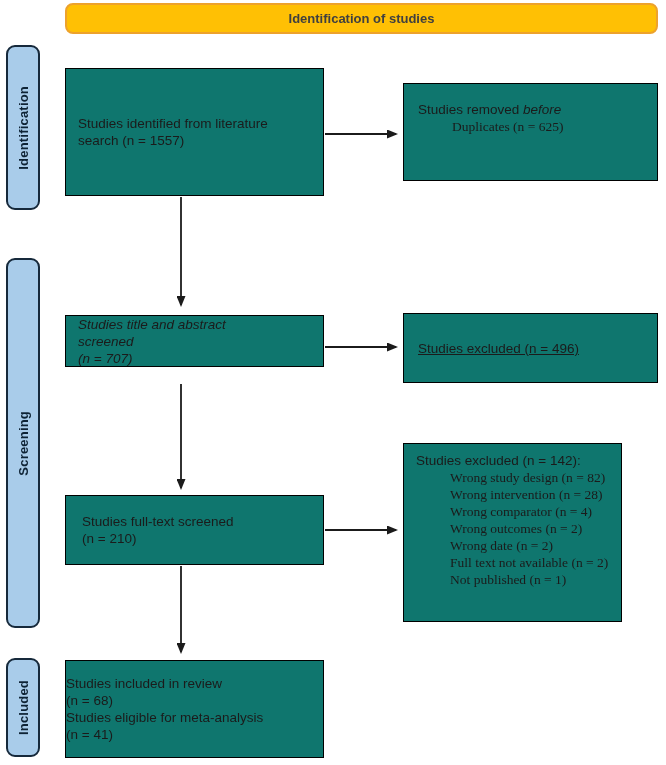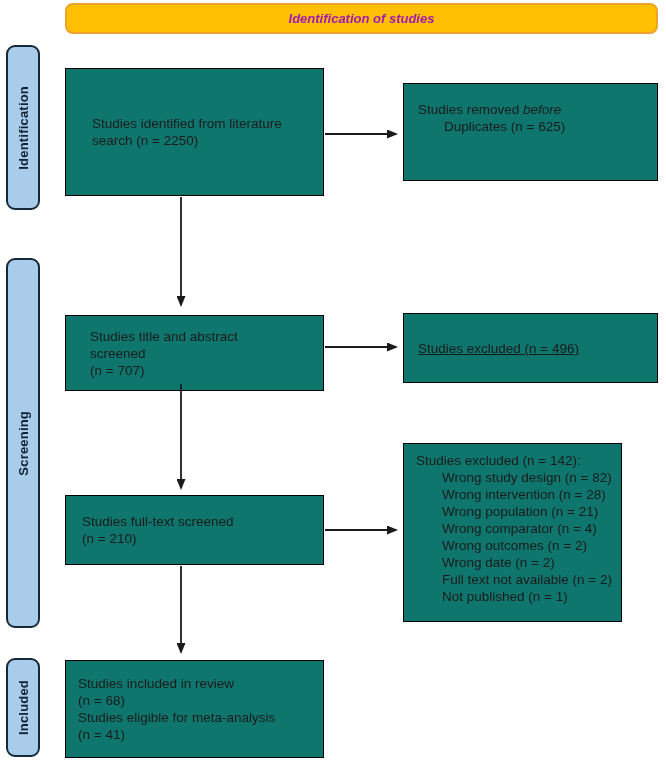--- a/index.html
+++ b/index.html
@@ -9,21 +9,21 @@
     background:#ffffff;
     font-family:"Liberation Sans", sans-serif;
     color:#1b1b1b;
     overflow:hidden;
   }
   
   .banner{
     position:absolute;left:65px;top:3px;width:589px;height:27px;
     background:#FFC004;border:2px solid #EDA22C;border-radius:8px;
     display:flex;align-items:center;justify-content:center;
-    font-size:13px;font-weight:bold;color:#a21caf;font-style:italic;
+    font-size:13px;font-weight:bold;color:#404040;
   }
   
   .stage{
     position:absolute;left:6px;width:30px;
     background:#A9CCEA;border:2px solid #16293B;border-radius:9px;
     display:flex;align-items:center;justify-content:center;
   }
   .stage span{
     writing-mode:vertical-rl;transform:rotate(180deg);
     font-size:13px;font-weight:bold;color:#0E2335;
@@ -31,28 +31,28 @@
   }
   .stage.identification{top:45px;height:161px;}
   .stage.screening{top:258px;height:366px;}
   .stage.included{top:658px;height:95px;}
   
   .box{
     position:absolute;background:#0f766e;border:1.5px solid #000000;
     font-size:13.5px;line-height:17px;box-sizing:border-box;
   }
   .vcenter{display:flex;flex-direction:column;justify-content:center;}
-  .box1{left:65px;top:68px;width:259px;height:128px;padding-left:26px;}
+  .box1{left:65px;top:68px;width:259px;height:128px;padding-left:12px;}
   .box2{left:403px;top:83px;width:255px;height:98px;padding:17px 8px 0 14px;}
-  .box3{left:65px;top:315px;width:259px;height:76px;padding-left:24px;}
+  .box3{left:65px;top:315px;width:259px;height:52px;padding-left:12px;font-style:italic;}
   .box4{left:403px;top:313px;width:255px;height:70px;padding-left:14px;text-decoration:underline;}
   .box5{left:65px;top:495px;width:259px;height:70px;padding-left:16px;}
   .box6{left:403px;top:443px;width:219px;height:179px;padding:8px 4px 4px 12px;}
-  .box7{left:65px;top:660px;width:259px;height:98px;padding-left:12px;}
-  .indent{margin-left:26px;}
+  .box7{left:65px;top:660px;width:259px;height:98px;padding-left:0;}
+  .indent{margin-left:34px;font-family:Liberation Serif, serif;}
   .arrows{position:absolute;left:0;top:0;pointer-events:none;}
   .arrows line{stroke:#1b1b1b;stroke-width:1.8;}
   .arrows .head{fill:#1b1b1b;}
   i{font-style:italic;}
 </style>
 </head>
 <body>
 
 <div id="canvas">
 
@@ -65,21 +65,21 @@
   </div>
   <div class="stage screening">
     <span>Screening</span>
   </div>
   <div class="stage included">
     <span>Included</span>
   </div>
 
   <div class="box box1 vcenter">
     <div>Studies identified from literature</div>
-    <div>search (n = 2250)</div>
+    <div>search (n = 1557)</div>
   </div>
 
   <div class="box box2">
     <div><span>Studies removed </span><i>before</i></div>
     <div class="indent">Duplicates (n = 625)</div>
   </div>
 
   <div class="box box3 vcenter">
     <div>Studies title and abstract</div>
     <div>screened</div>
@@ -92,21 +92,20 @@
 
   <div class="box box5 vcenter">
     <div>Studies full-text screened</div>
     <div>(n = 210)</div>
   </div>
 
   <div class="box box6">
     <div>Studies excluded (n = 142):</div>
     <div class="indent">Wrong study design (n = 82)</div>
     <div class="indent">Wrong intervention (n = 28)</div>
-    <div class="indent">Wrong population (n = 21)</div>
     <div class="indent">Wrong comparator (n = 4)</div>
     <div class="indent">Wrong outcomes (n = 2)</div>
     <div class="indent">Wrong date (n = 2)</div>
     <div class="indent">Full text not available (n = 2)</div>
     <div class="indent">Not published (n = 1)</div>
   </div>
 
   <div class="box box7 vcenter">
     <div>Studies included in review</div>
     <div>(n = 68)</div>

